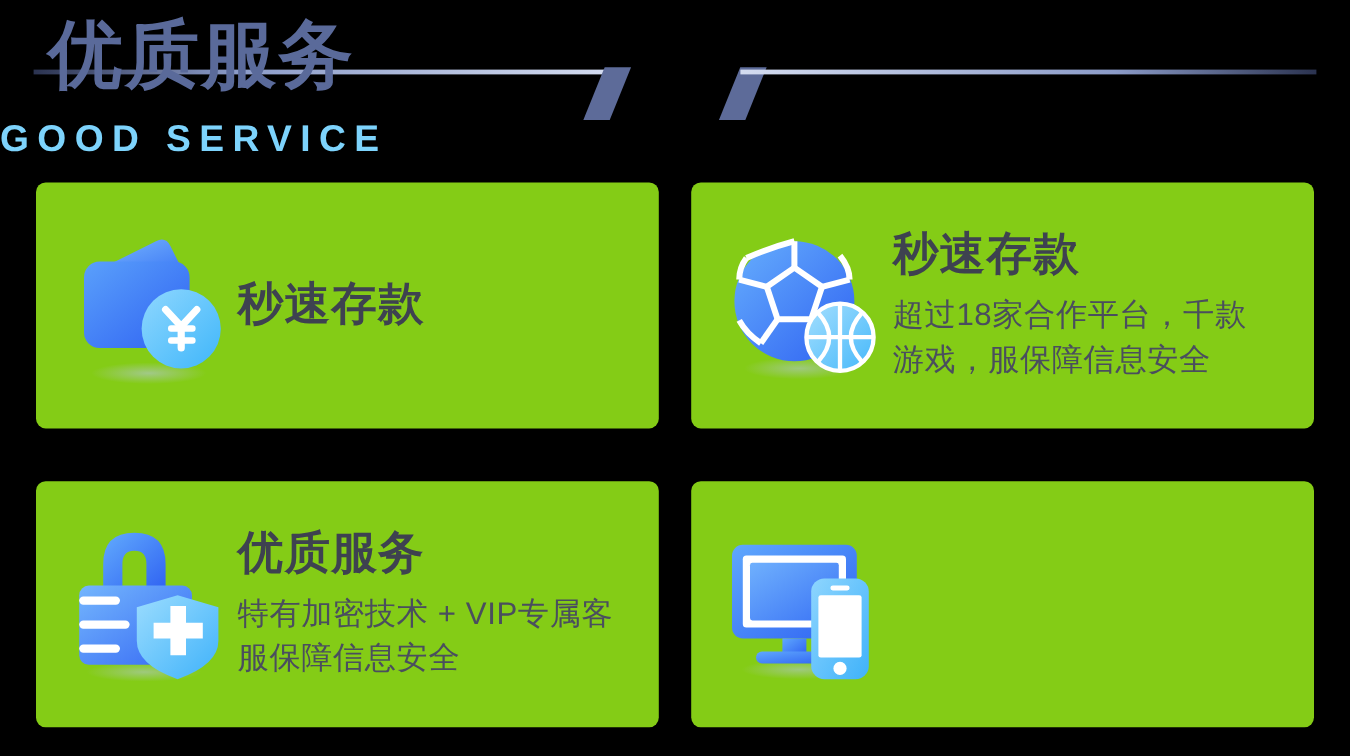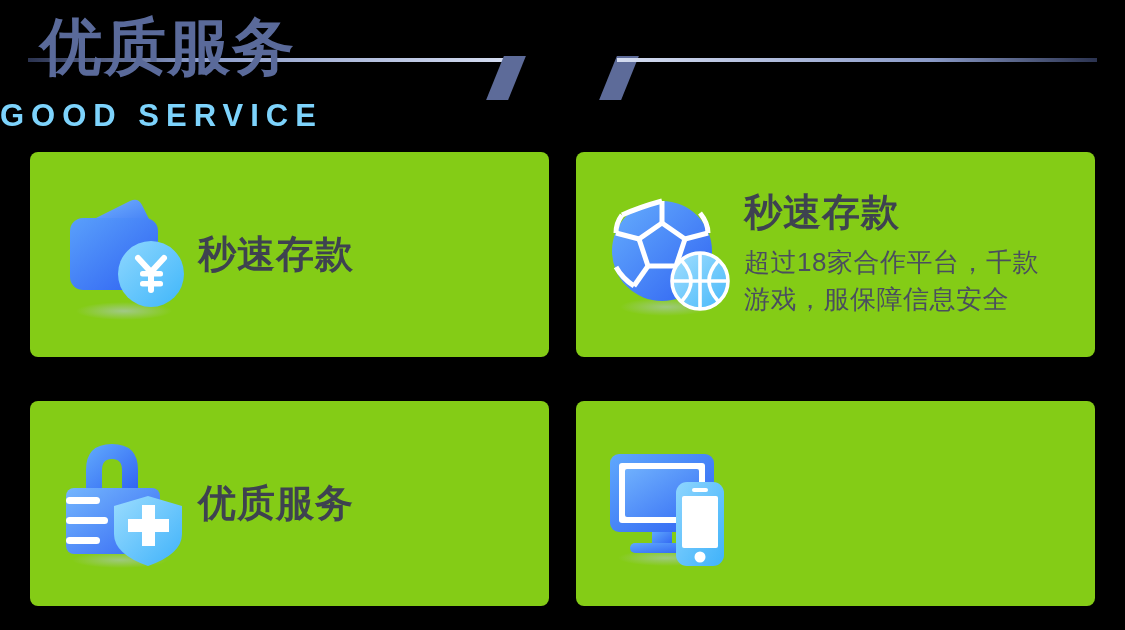--- a/index.html
+++ b/index.html
@@ -233,20 +233,22 @@
             <rect x="8" y="63" width="34" height="7" rx="3.5"></rect>
             <rect x="8" y="83" width="42" height="7" rx="3.5"></rect>
             <rect x="8" y="103" width="34" height="7" rx="3.5"></rect>
           </g>
           <path d="M90 62 L124 72 L124 100 Q124 120 90 132 Q56 120 56 100 L56 72 Z" fill="url(#sh)"></path>
           <path d="M83 83 L97 83 L97 69 L110 69 L110 83 L124 83 L124 96 L110 96 L110 110 L97 110 L97 96 L83 96 Z" fill="#ffffff" transform="translate(-13,2)"></path>
         </svg>
       </div>
       <div class="card-text">
         <div class="card-title">优质服务</div>
+        <div class="card-sub">特有加密技术 + VIP专属客
+服保障信息安全</div>
       </div>
     </div>
 
     <div class="card">
       <div class="card-icon">
         <svg class="icon-svg" viewBox="0 0 132 140" xmlns="http://www.w3.org/2000/svg">
           <defs>
             <linearGradient id="mn" x1="0" y1="0" x2="1" y2="1">
               <stop offset="0" stop-color="#5fa8fd"></stop>
                 <stop offset="1" stop-color="#2f62f2"></stop>

